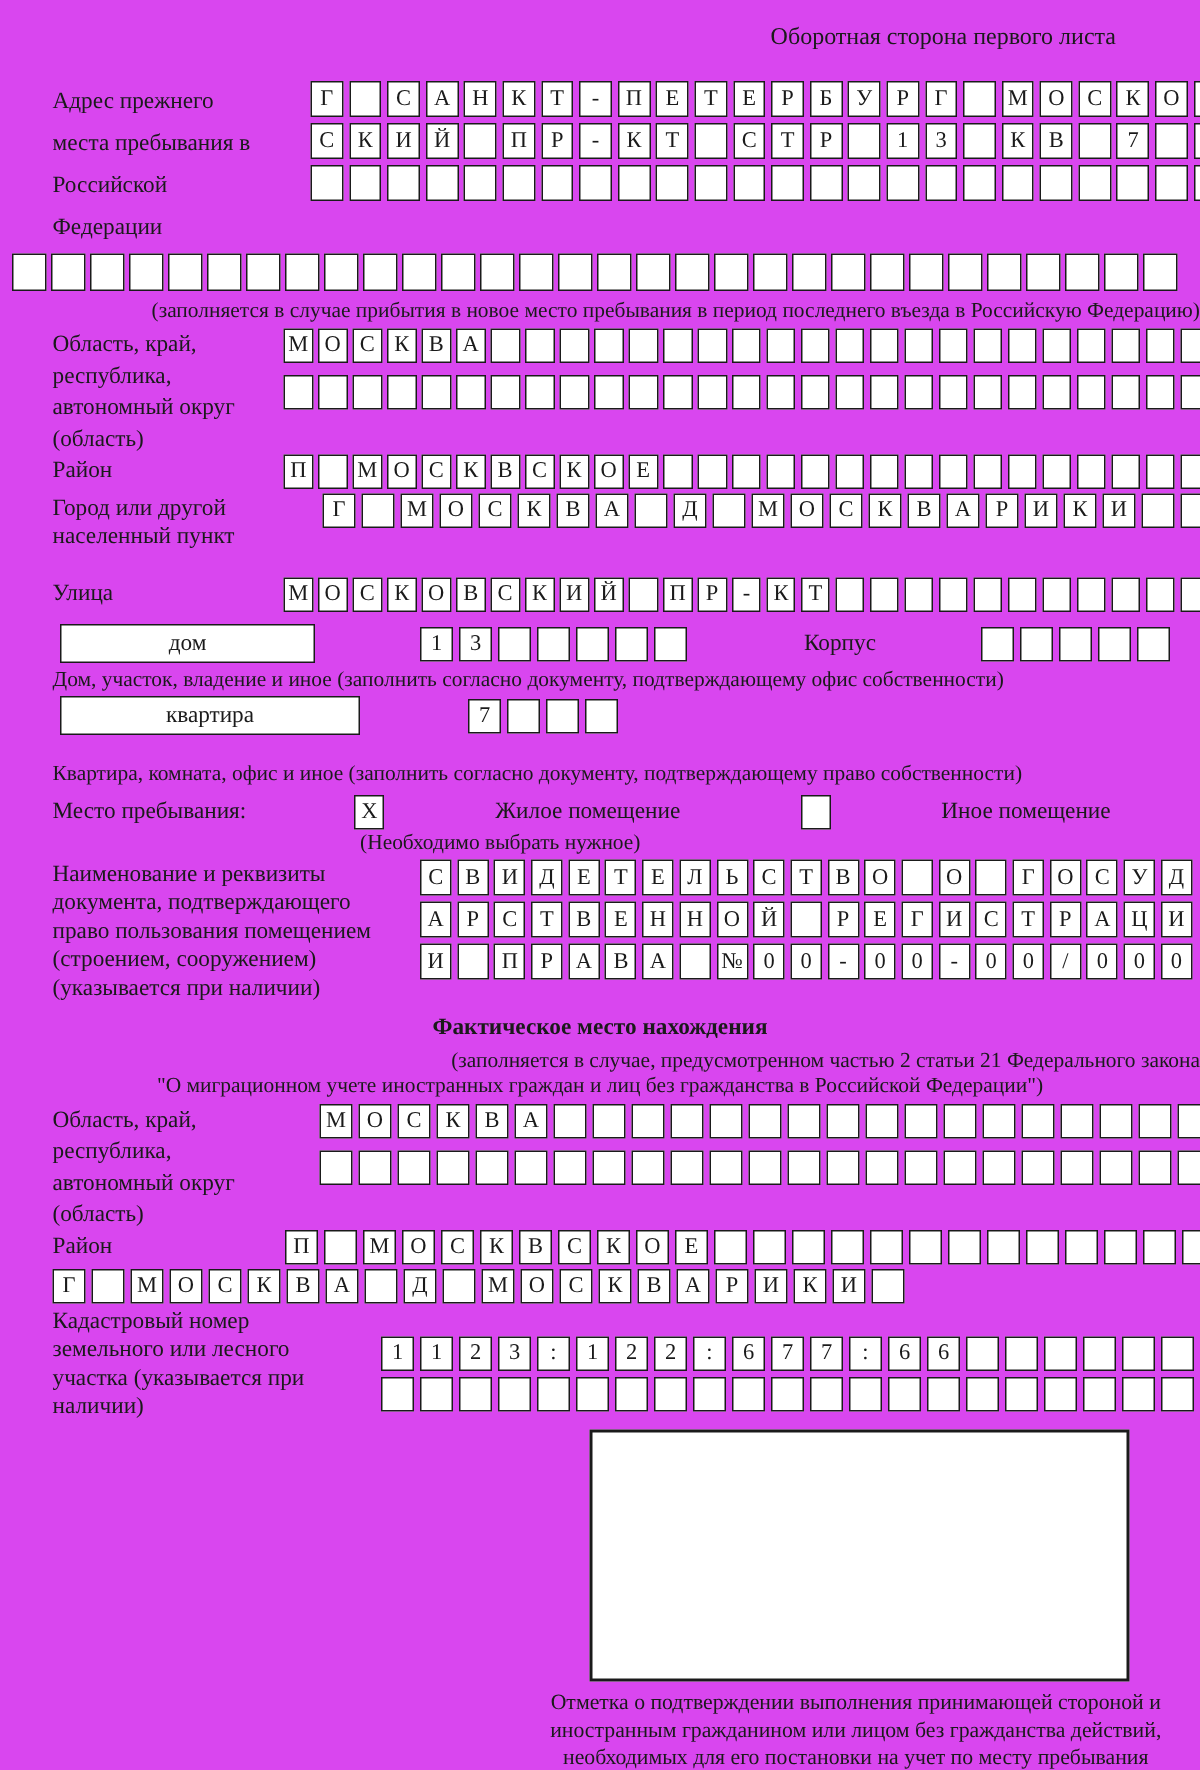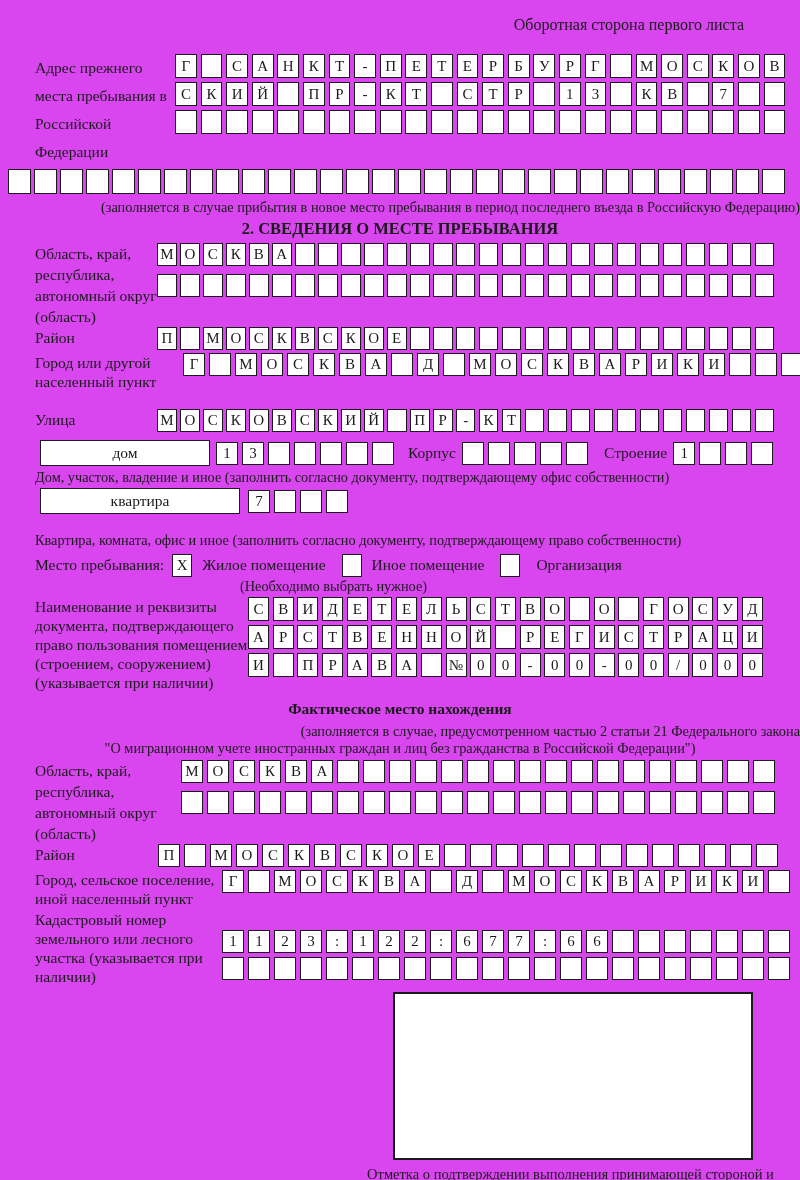--- a/index.html
+++ b/index.html
@@ -1,19 +1,19 @@
 <!DOCTYPE html>
 <html><head>
 <meta charset="utf-8">
 <style>
   html,body{margin:0;padding:0;background:#fff;}
   .page{position:relative;width:800px;height:1180px;background:#d946ef;overflow:hidden;
         font-family:Liberation Serif, serif;color:#1a1a1a;}
   .note{text-align:right;padding:16px 56px 0 0;font-size:16px;}
-  .frow{display:flex;align-items:flex-start;}
+  .frow{display:flex;align-items:flex-start;gap:32px;}
   .ml35{margin-left:35px;} .ml30{margin-left:40px;} .ml8{margin-left:8px;}
   .lbl{font-size:15.5px;line-height:20px;flex:none;}
   .lh21{line-height:21px;} .lh28{line-height:28px;} .lh19{line-height:19px;}
   .w140{width:140px;} .w122{width:122px;} .w148{width:148px;}
   .w146{width:146px;} .w123{width:123px;} .w187{width:187px;} .w213{width:213px;}
   .cells{display:flex;flex-wrap:nowrap;}
   .cell{box-sizing:border-box;border:1.6px solid #1a1a1a;display:flex;align-items:center;
         justify-content:center;font-size:15px;flex:none;background:#fff;}
   .cA .cell{width:21.8px;height:24px;margin-right:3.8px;}
   .cF .cell{width:22.5px;height:25px;margin-right:3.5px;}
@@ -158,21 +158,20 @@
       <span class="cell"></span>
       <span class="cell"></span>
       <span class="cell"></span>
       <span class="cell"></span>
       <span class="cell"></span>
       <span class="cell"></span>
       <span class="cell"></span>
     </div>
   <div class="cap center mt5">(заполняется в случае прибытия в новое место пребывания в период последнего въезда в Российскую Федерацию)</div>
 
-  <div class="h2 mt3">2. СВЕДЕНИЯ О МЕСТЕ ПРЕБЫВАНИЯ</div>
 
   <div class="frow ml35 mt3">
     <div class="lbl lh21 w122">Область, край, республика, автономный округ (область)</div>
     <div class="cellcol">
       <div class="cells cB mb8">
           <span class="cell">М</span>
           <span class="cell">О</span>
           <span class="cell">С</span>
           <span class="cell">К</span>
           <span class="cell">В</span>
@@ -549,21 +548,20 @@
         <span class="cell"></span>
         <span class="cell"></span>
         <span class="cell"></span>
         <span class="cell"></span>
         <span class="cell"></span>
         <span class="cell"></span>
       </div>
   </div>
 
   <div class="frow ml35 mt3">
-    <div class="lbl lh19 w187">Город, сельское поселение, иной населенный пункт</div>
     <div class="cells cC">
         <span class="cell">Г</span>
         <span class="cell"></span>
         <span class="cell">М</span>
         <span class="cell">О</span>
         <span class="cell">С</span>
         <span class="cell">К</span>
         <span class="cell">В</span>
         <span class="cell">А</span>
         <span class="cell"></span>

